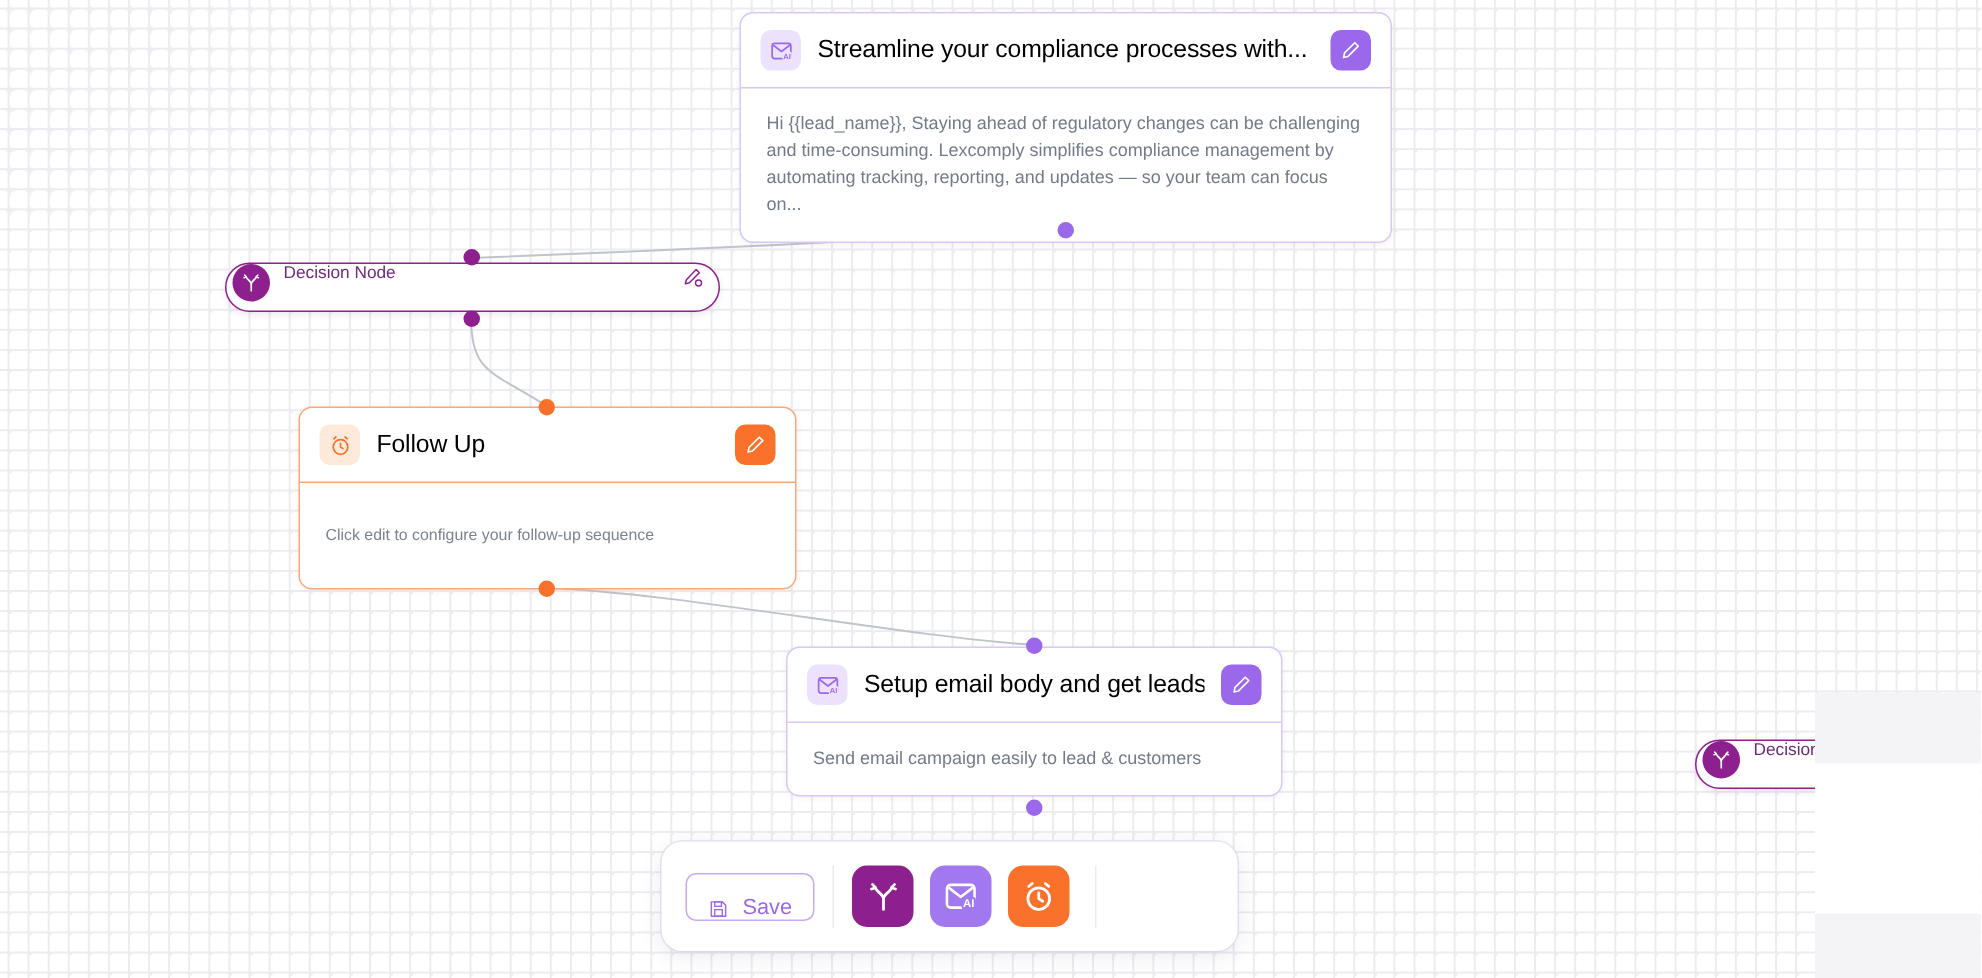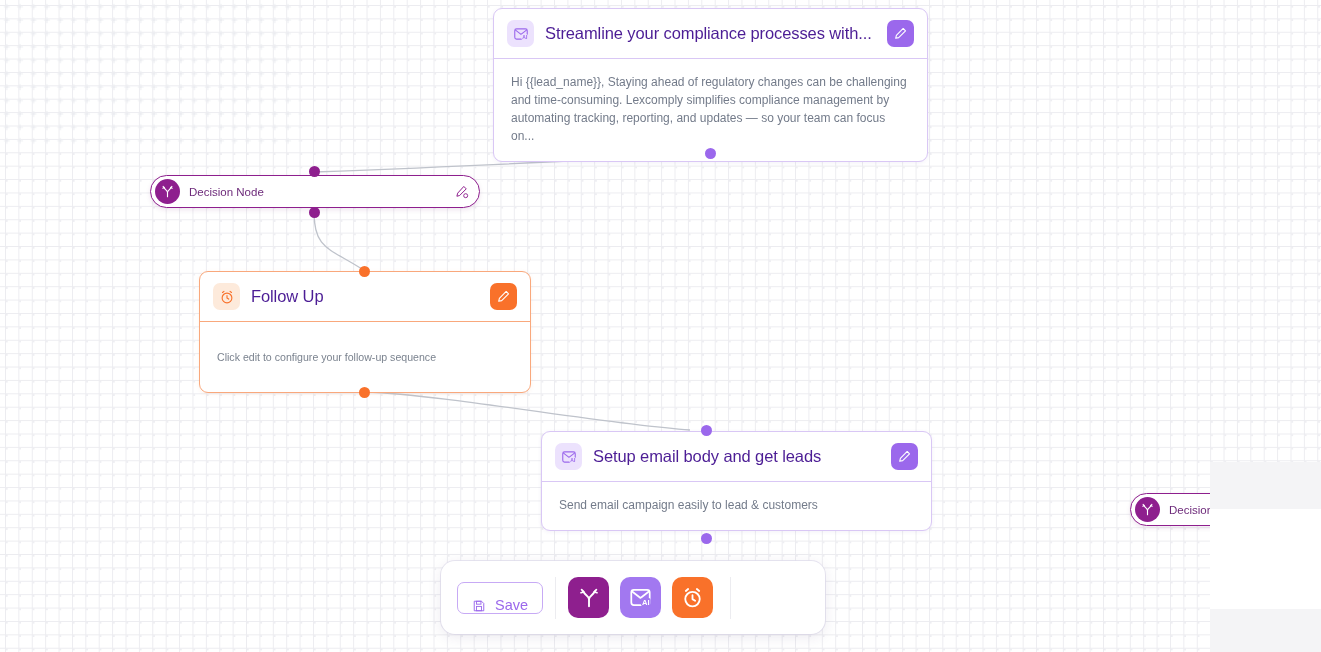--- a/index.html
+++ b/index.html
@@ -51,21 +51,21 @@
     width: 27px; height: 27px;
     border-radius: 7px;
     display: flex; align-items: center; justify-content: center;
     flex: 0 0 auto;
   }
   .sq-icon.lilac { background: #ece2fd; }
   .sq-icon.peach { background: #fdeadb; }
   .card-title {
     flex: 1 1 auto;
     font-size: 16.5px;
-    color: #4c1d95;
+    color: #000000;
     font-weight: 400;
     white-space: nowrap; overflow: hidden;
     letter-spacing: -0.1px;
   }
   .edit-btn {
     width: 27px; height: 27px;
     border-radius: 7px;
     display: flex; align-items: center; justify-content: center;
     flex: 0 0 auto;
     border: none; cursor: pointer;
@@ -84,21 +84,21 @@
     padding-top: 26px;
     padding-bottom: 26px;
   }
 
   
   .card.orange { border-color: #f9a87c; box-shadow: 0 1px 4px rgba(220,110,40,0.09); }
   .card.orange .card-head { border-bottom-color: #f9a87c; }
 
   
   .pill {
-    display: flex; align-items: center;
+    display: flex; 
     height: 33px;
     border: 1.4px solid #8e1f8e;
     border-radius: 17px;
     background: #ffffff;
     padding: 0 8px 0 4px;
     box-shadow: 0 2px 5px rgba(110,20,110,0.10);
   }
   .pill-icon {
     width: 25px; height: 25px; border-radius: 50%;
     background: #8e1f8e;
@@ -271,21 +271,21 @@
             <path d="M13.6 3.3 L16.7 6.4 L7.6 15.5 L3.6 16.4 L4.5 12.4 Z" stroke="#ffffff" stroke-width="1.45" stroke-linejoin="round" stroke-linecap="round"></path>
           </svg>
         </button>
       </div>
       <div class="card-body center">Click edit to configure your follow-up sequence</div>
     </div>
     <span class="port orange" style="left:160px; top:-5px;"></span>
     <span class="port orange" style="left:160px; top:116px;"></span>
   </div>
 
-  <div class="node" style="left:524px; top:431px; width:391px;margin-left:17px;">
+  <div class="node" style="left:524px; top:431px; width:331px;">
     <div class="card">
       <div class="card-head">
         <span class="sq-icon lilac">
           <svg width="16" height="16" viewBox="0 0 20 20" fill="none" xmlns="http://www.w3.org/2000/svg">
             <rect x="2.2" y="3.6" width="15.6" height="12.8" rx="2.2" stroke="#9b68ec" stroke-width="1.4"></rect>
             <path d="M3.2 5.2 L10 10.4 L16.8 5.2" stroke="#9b68ec" stroke-width="1.4" stroke-linecap="round" stroke-linejoin="round"></path>
             <rect x="10.6" y="10.4" width="8" height="7" rx="1.6" fill="#ece2fd"></rect>
             <text x="14.6" y="16.3" font-family="Liberation Sans, sans-serif" font-size="6.2" font-weight="bold" fill="#9b68ec" text-anchor="middle">AI</text>
           </svg>
         </span>

